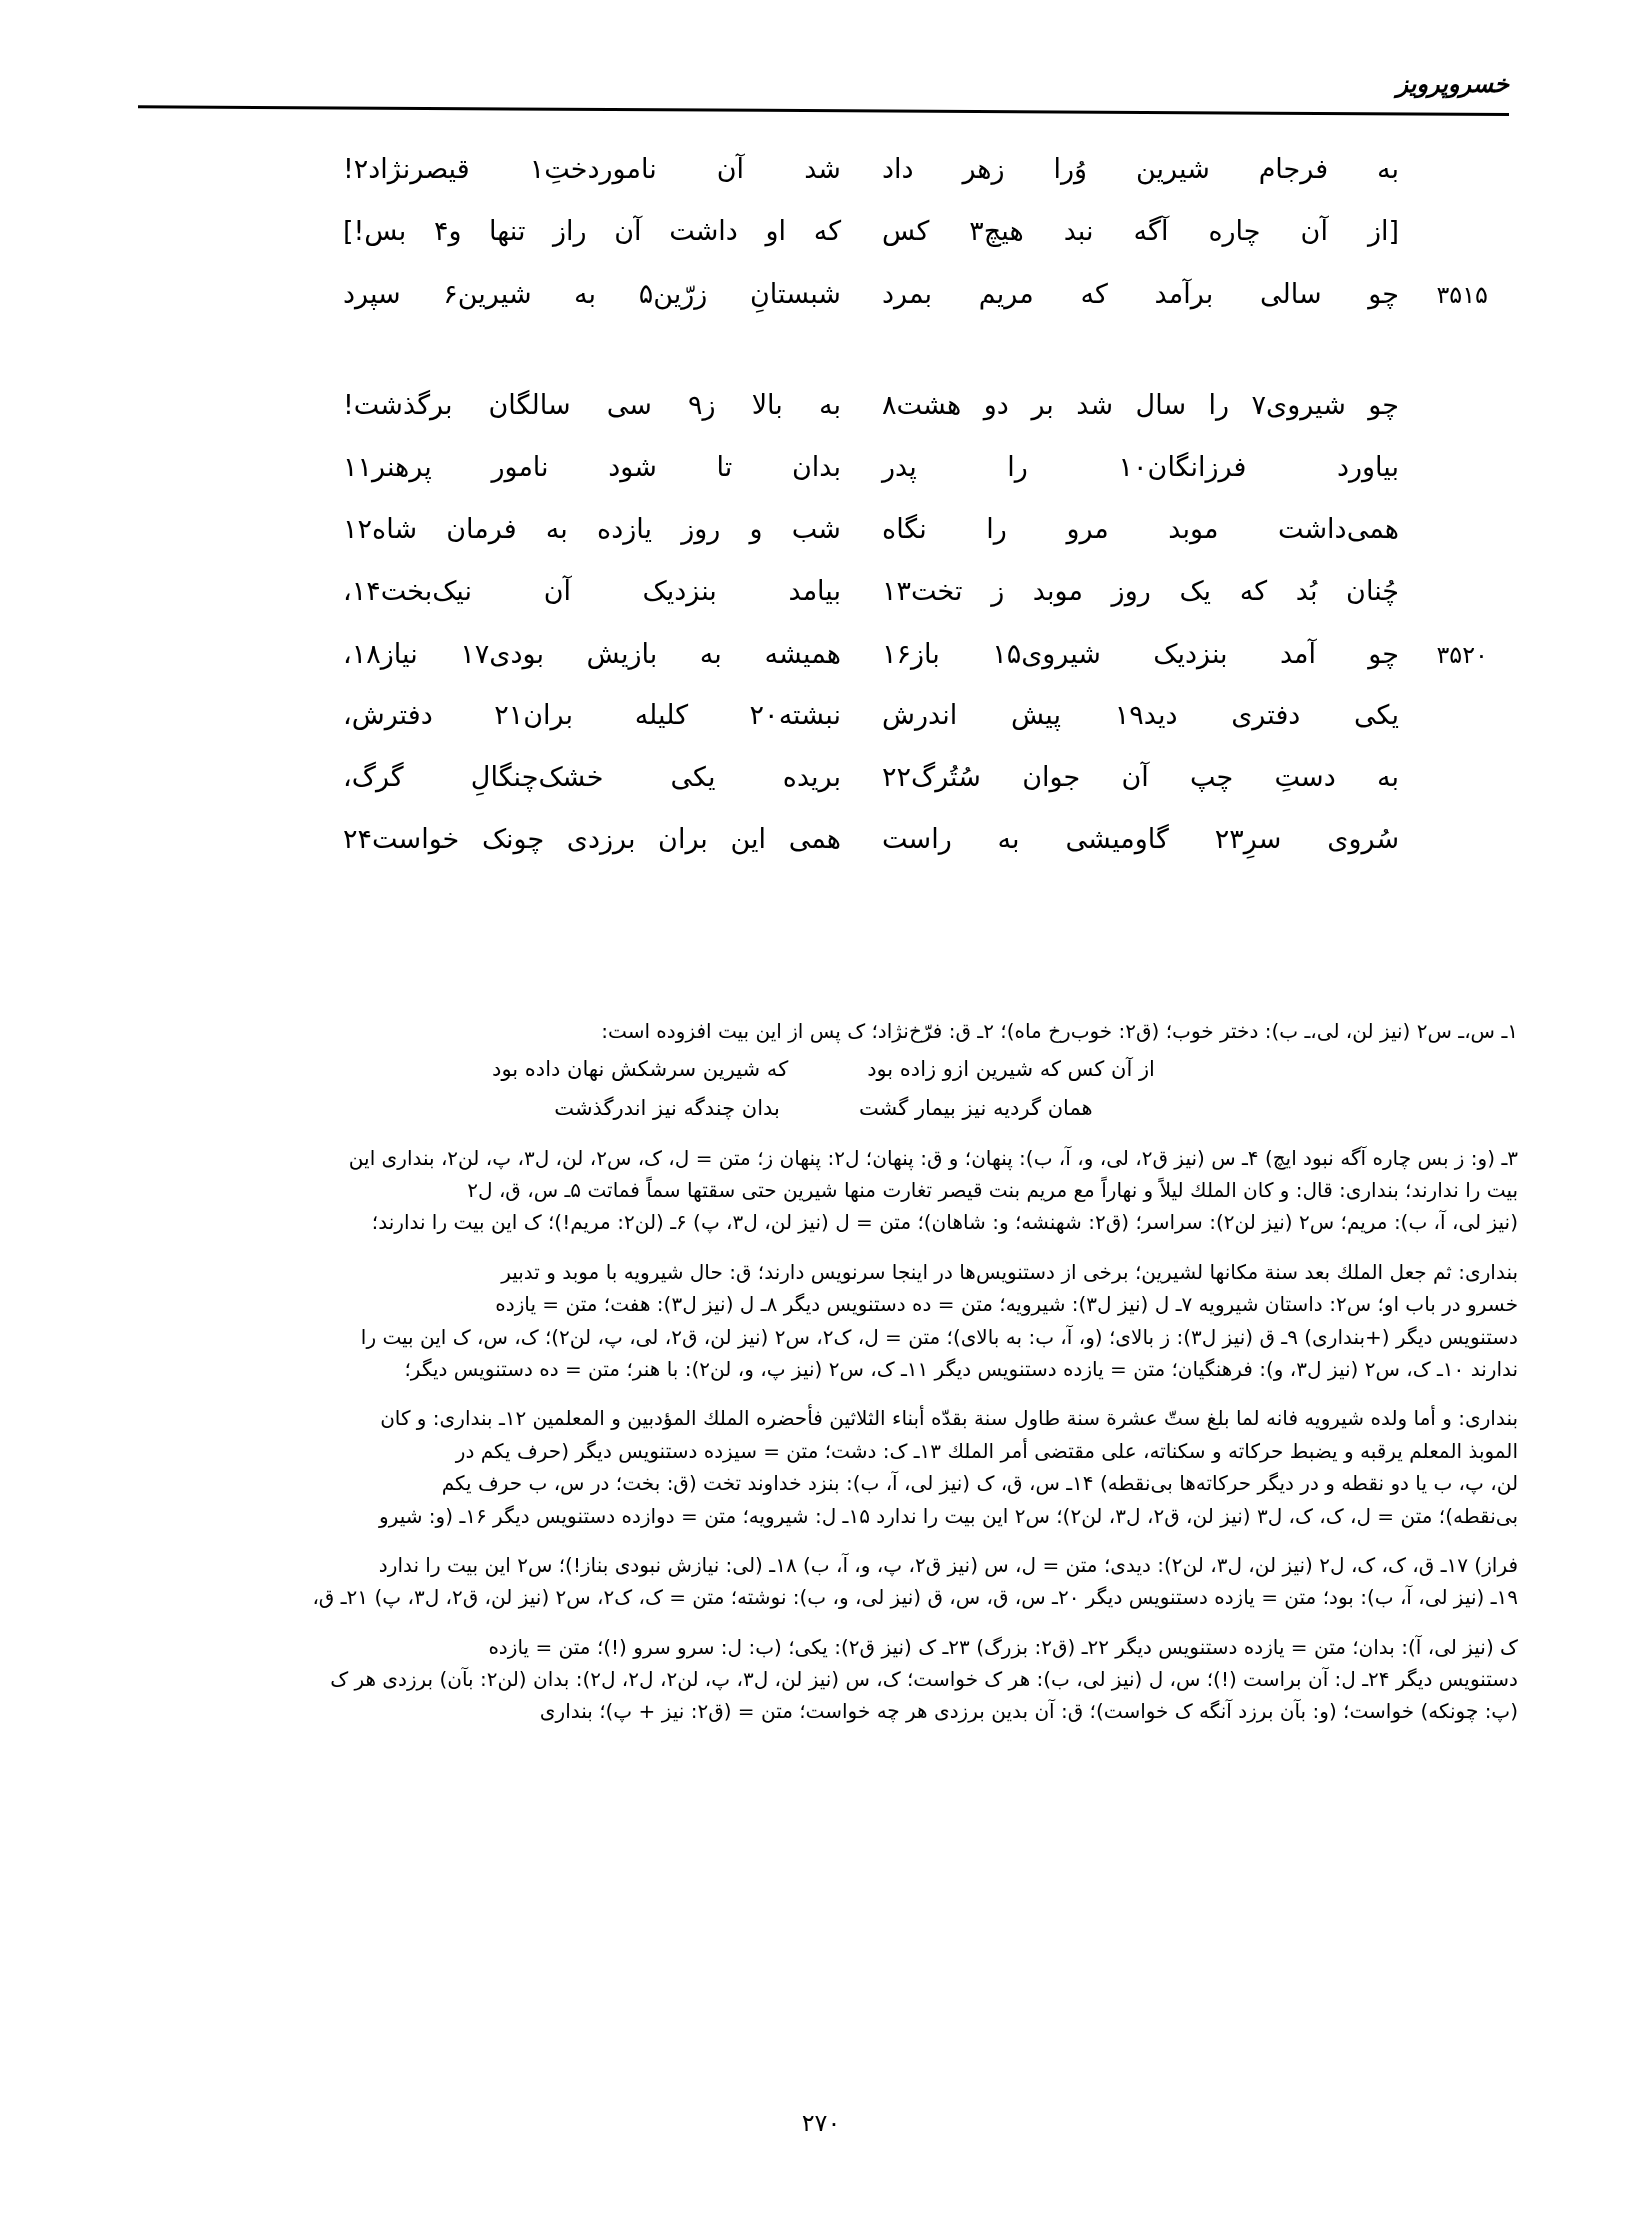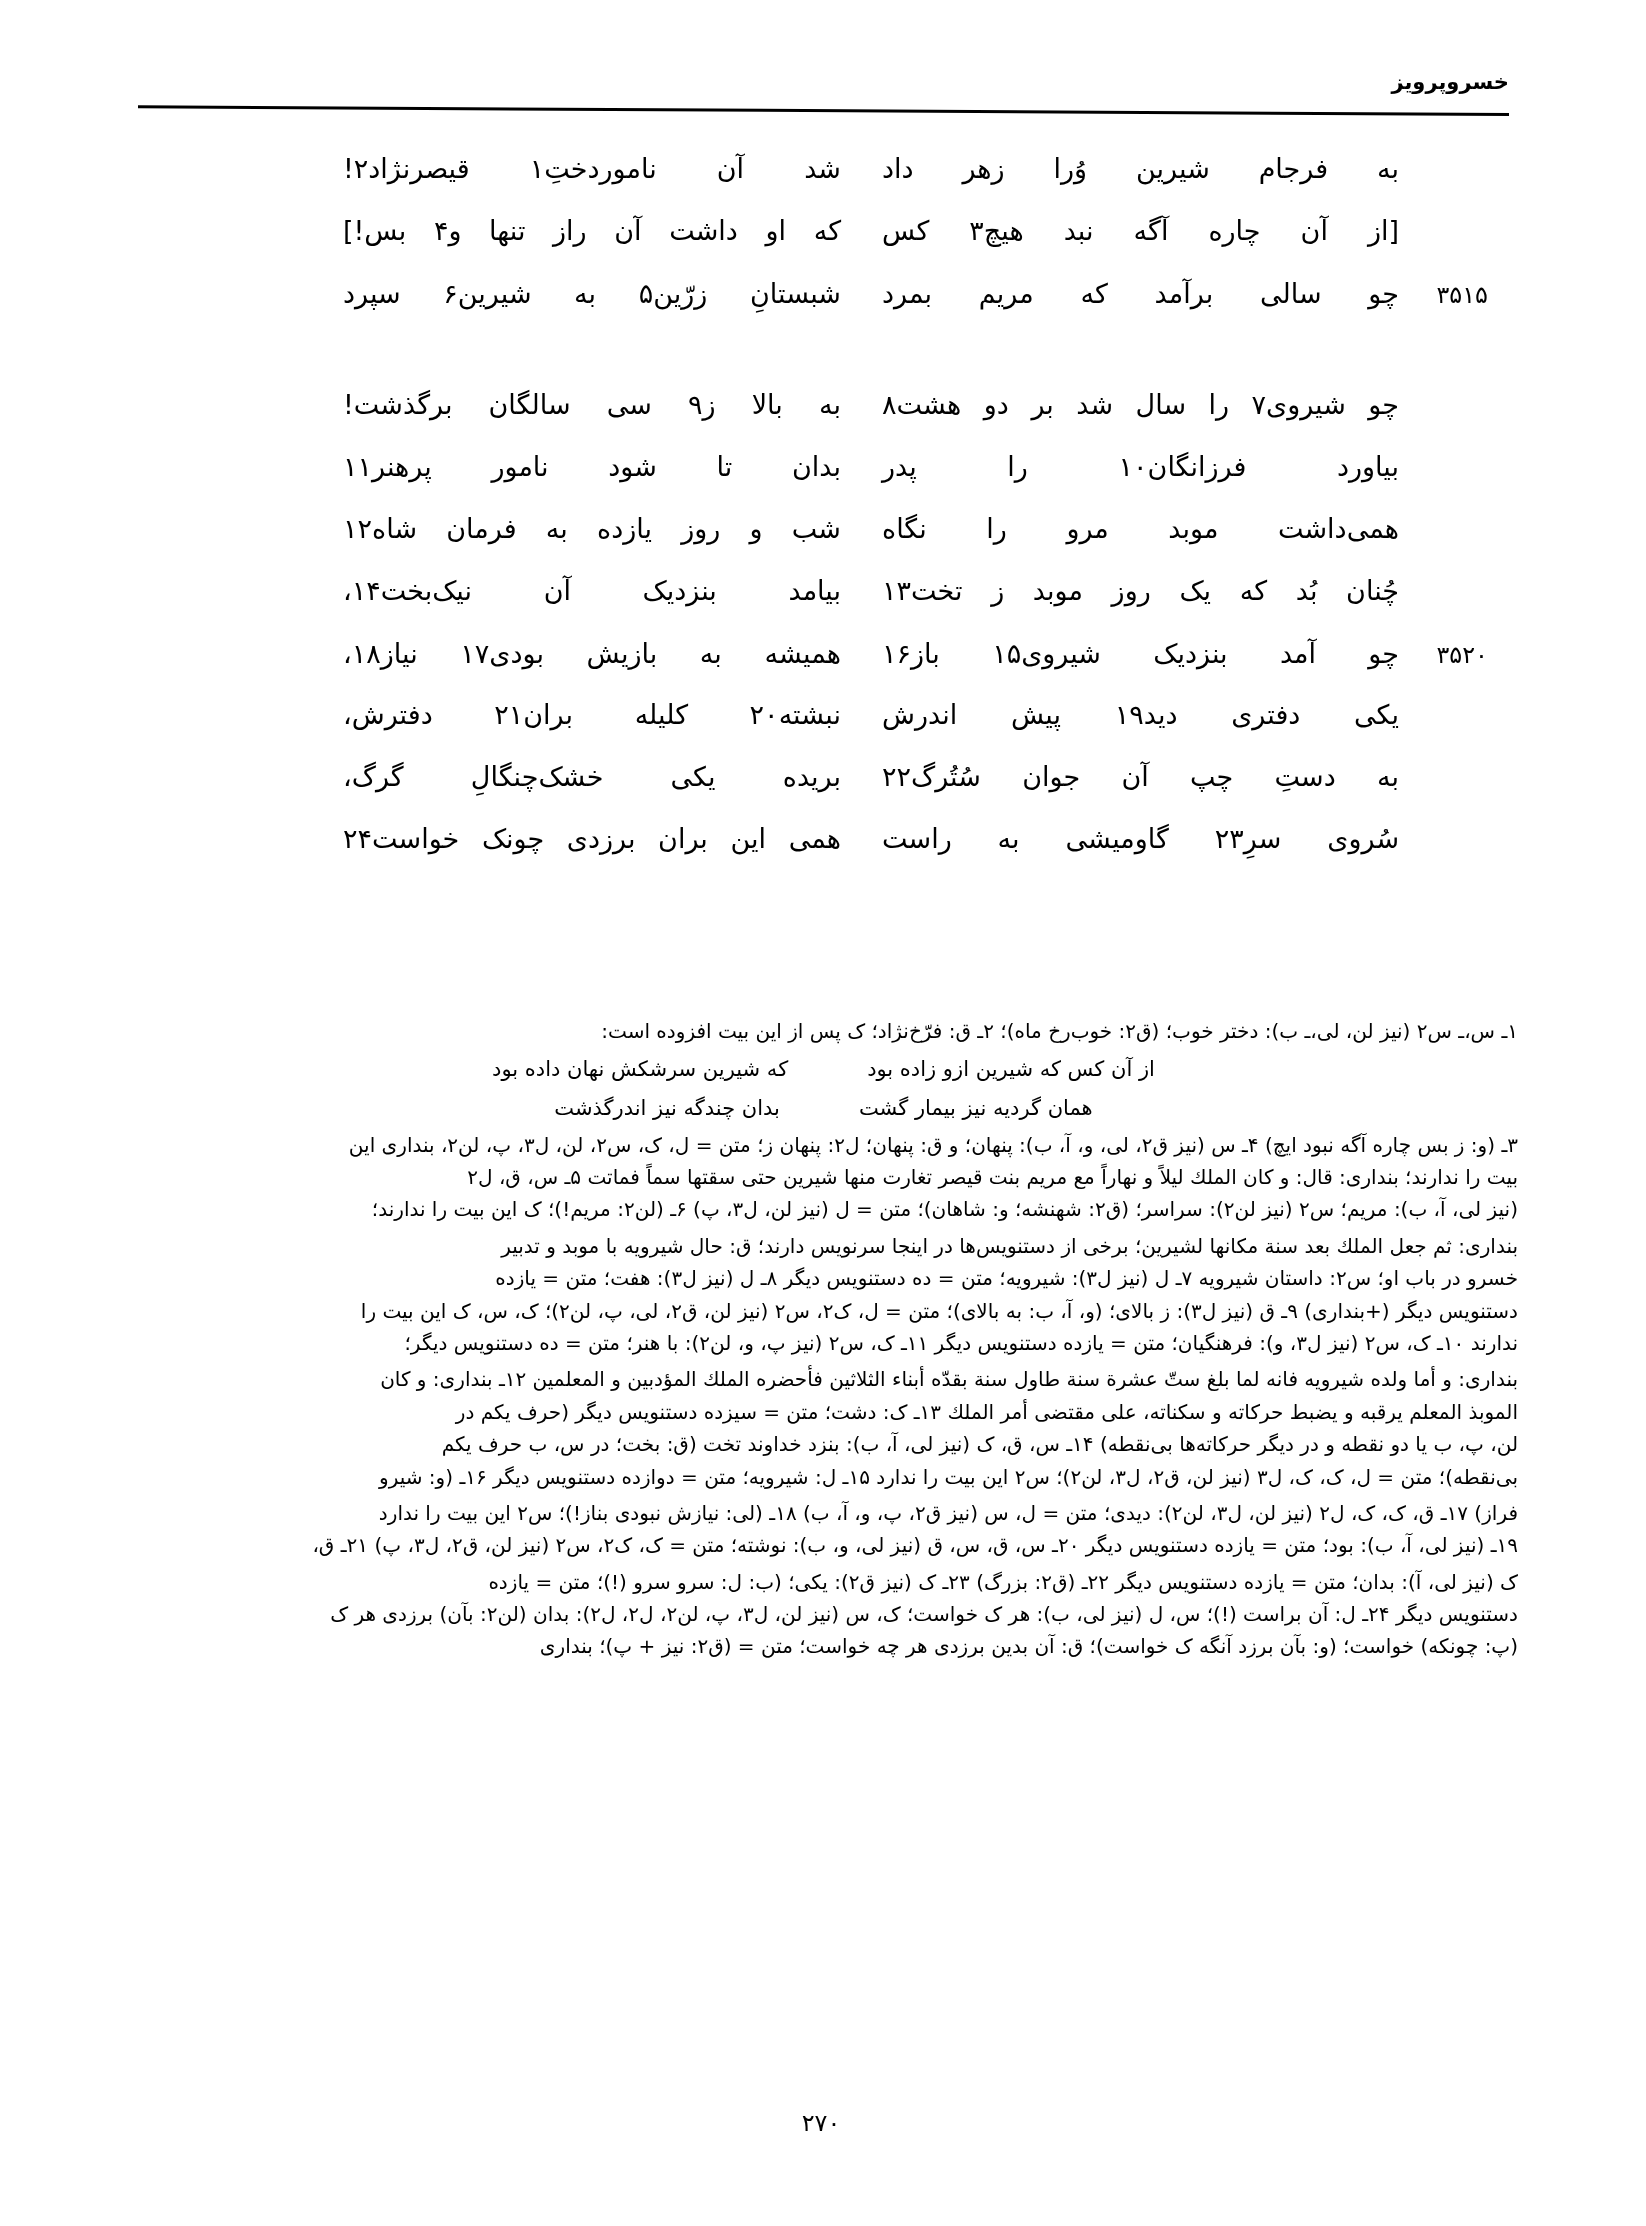--- a/index.html
+++ b/index.html
@@ -28,25 +28,26 @@
     position: absolute;
     top: 72px;
     right: 138px;
     left: 138px;
     height: 65px;
   }
   .runninghead-text {
     position: absolute;
     top: 0;
     right: 0;
-    font-size: 21px;
+    font-size: 24px;
     font-weight: 700;
     letter-spacing: -0.9px;
     line-height: 1;
     white-space: nowrap;
+    font-style: italic;
   }
   .head-rule {
     position: absolute;
     top: 41px;
     right: 0;
     left: 0;
     height: 0;
     border-top: 3px solid #000;
     transform: rotate(0.32deg);
     transform-origin: 100% 50%;
@@ -114,21 +115,21 @@
   }
   .app-verse {
     display: flex;
     flex-direction: row;
     justify-content: center;
     gap: 79px;
     font-size: 21px;
     margin: 4.6px 0 3.7px 0;
   }
   .app-verse .v { white-space: nowrap; }
-  .app-block { margin-top: 4px; }
+  .app-block { margin-top: 17px; }
 
   .app-arabic {
     text-align: center;
     font-size: 20px;
     margin-top: 7.4px;
   }
 
   
   .folio {
     position: absolute;

